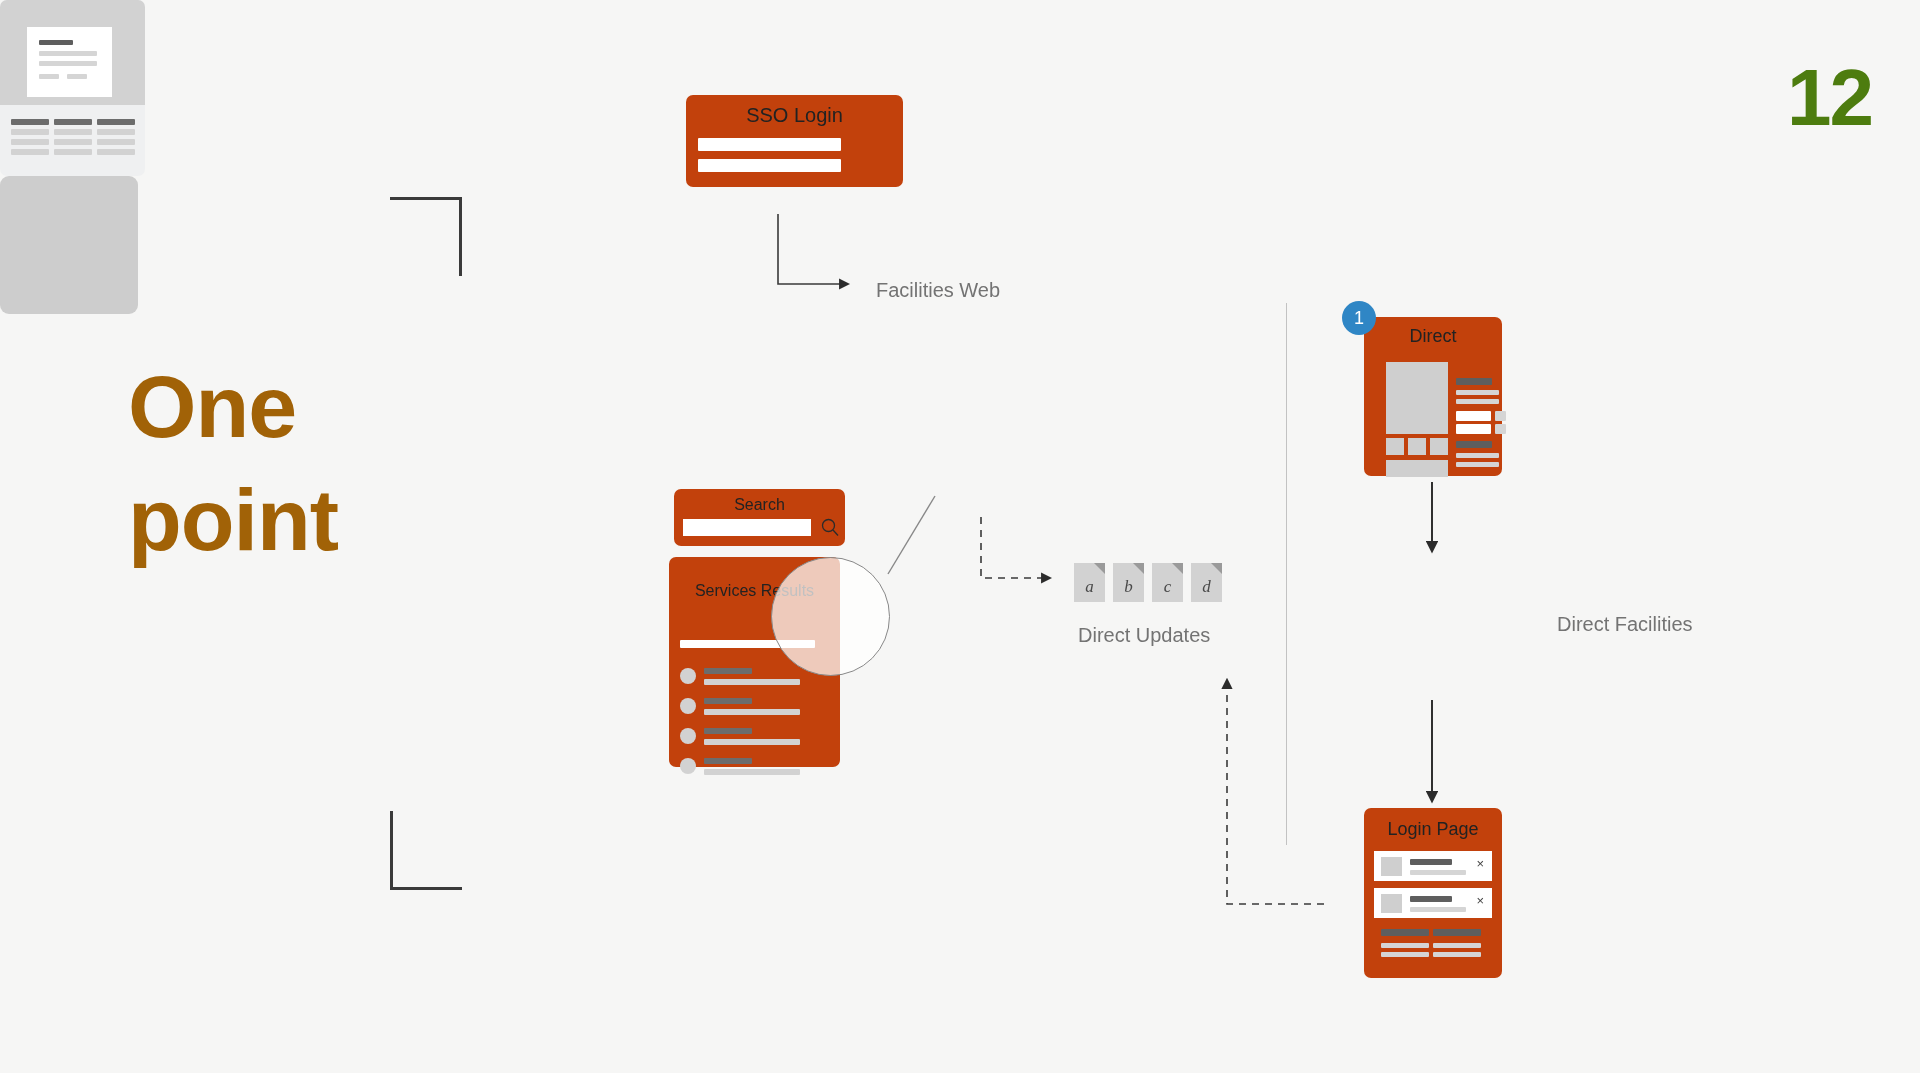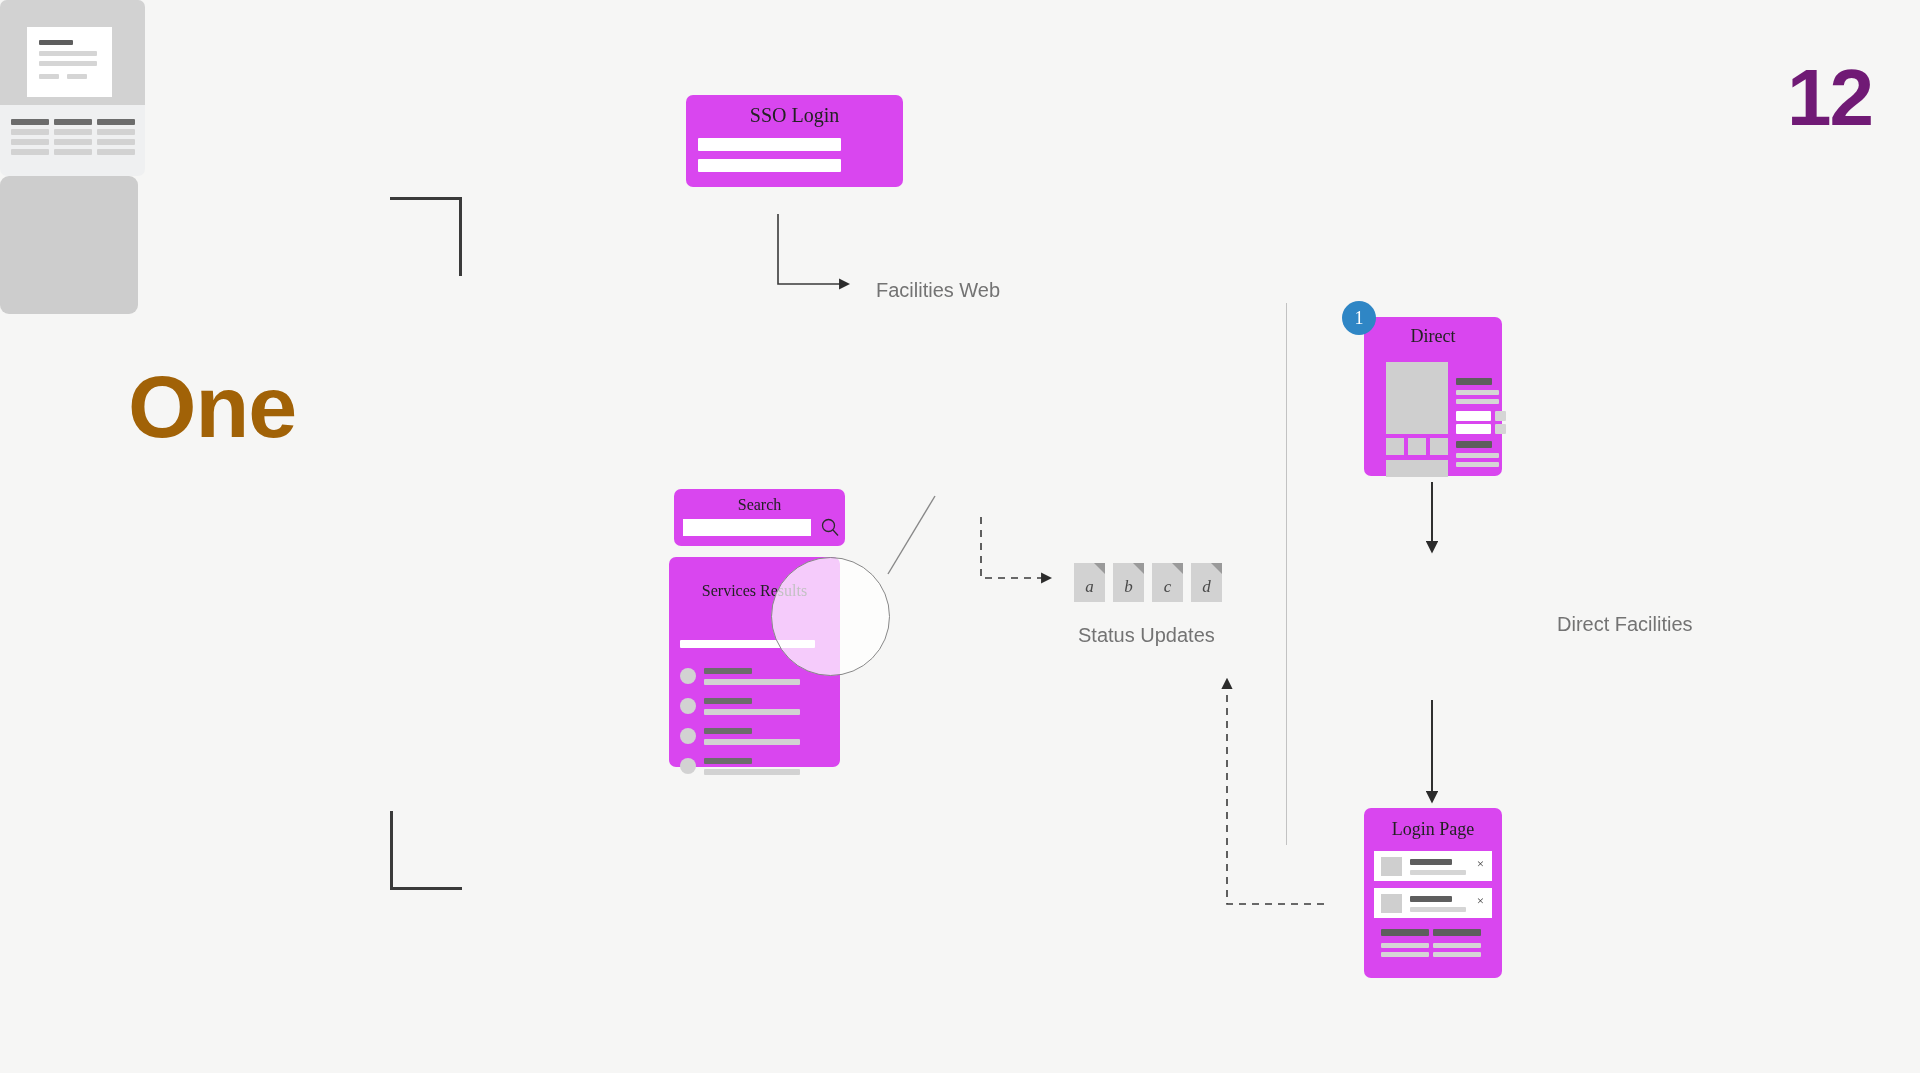--- a/index.html
+++ b/index.html
@@ -51,43 +51,42 @@
     border-width: 0 0 3px 3px;
   }
 
   
   #stat {
     position: absolute;
     right: 48px;
     top: 62px;
     display: flex;
     align-items: flex-start;
-    color: #701a75;
+    color: #4d7c0f;
   }
   #stat-number {
     font-size: 80px;
     line-height: 72px;
     font-weight: 700;
     letter-spacing: -2px;
   }
   #stat-label {
     margin-left: 14px;
     font-size: 33px;
     line-height: 44px;
     font-weight: 700;
     text-align: right;
     width: 210px;
   }
 
   
   .card {
     position: absolute;
-    background: #d946ef;
+    background: #c2410c;
     border-radius: 7px;
-    font-family: Liberation Serif, serif;
   }
   .card-title {
     text-align: center;
     color: #222;
     font-weight: 400;
   }
   .bar { position: absolute; border-radius: 1px; }
 
   
   #sso-card { left: 686px; top: 95px; width: 217px; height: 92px; }
@@ -234,20 +233,21 @@
 
   svg.overlay { position: absolute; left: 0; top: 0; width: 1920px; height: 1073px; pointer-events: none; }
 </style>
 </head>
 <body>
 
 <div id="stage">
 
   <div id="headline">
     <span class="hl-line">One</span>
+    <span class="hl-line">point</span>
   </div>
   <div class="bracket" id="bracket-top"></div>
   <div class="bracket" id="bracket-bottom"></div>
 
   <div id="stat">
     <div id="stat-number">12</div>
   </div>
 
   <div class="card" id="sso-card">
     <div class="card-title" id="sso-title">SSO Login</div>
@@ -328,21 +328,21 @@
     <span class="ltr">b</span>
   </div>
   <div class="doc-file" style="left:1152px; top:563px;">
     <span class="fold"></span>
     <span class="ltr">c</span>
   </div>
   <div class="doc-file" style="left:1191px; top:563px;">
     <span class="fold"></span>
     <span class="ltr">d</span>
   </div>
-  <div class="label" style="left:1078px; top:622px;">Status Updates</div>
+  <div class="label" style="left:1078px; top:622px;">Direct Updates</div>
 
   <div id="divider"></div>
 
   <div class="card" id="submit-card">
     <div id="submit-badge">1</div>
     <div class="card-title" id="submit-title">Direct</div>
     <div id="submit-hero"></div>
     <div class="submit-thumb" style="left:22px;"></div>
     <div class="submit-thumb" style="left:44px;"></div>
     <div class="submit-thumb" style="left:66px;"></div>

